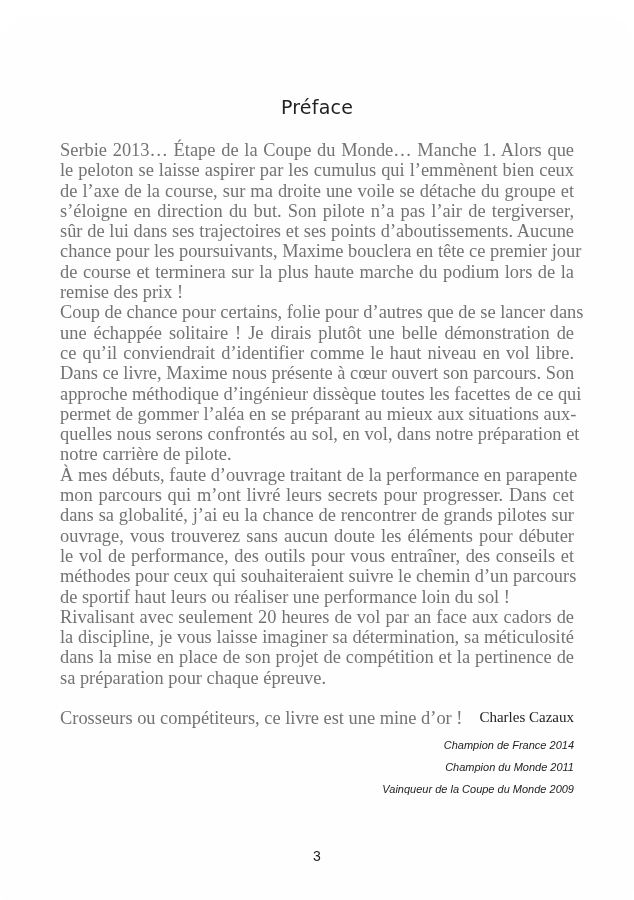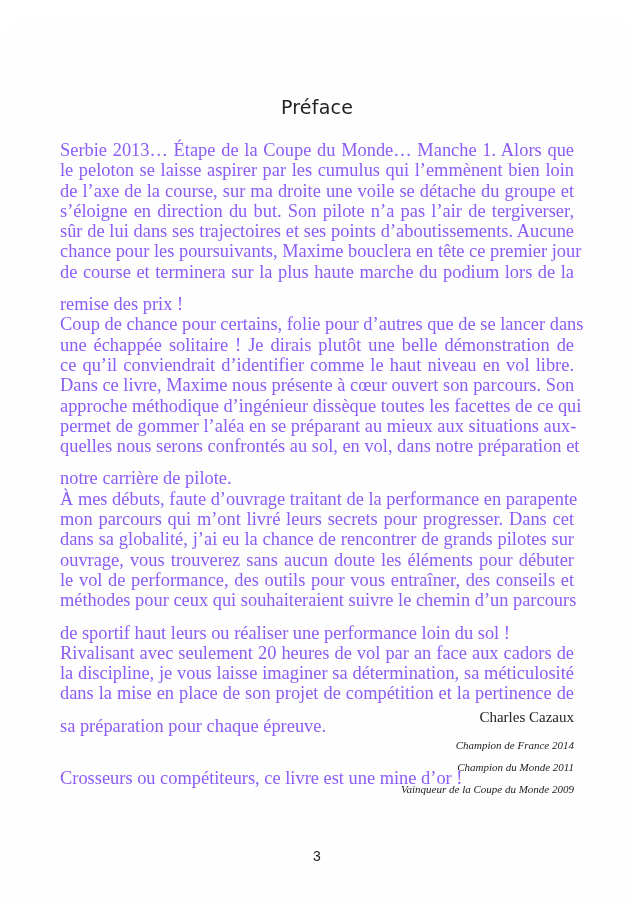--- a/index.html
+++ b/index.html
@@ -8,59 +8,59 @@
   .title {
     position: absolute; left: 0; width: 634px; top: 80px;
     text-align: center;
     font-family: "DejaVu Sans", sans-serif;
     font-size: 19px; color: #222;
     letter-spacing: 0.2px;
   }
   .body-text {
     position: absolute; left: 60px; top: 124px; width: 514px;
     font-family: "Liberation Serif", serif;
-    font-size: 18.4px; line-height: 20.3px; color: #8b5cf6;
+    font-size: 18.4px; line-height: 20.3px; color: #737373;
   }
   .line {
     display: block; white-space: nowrap;
     text-align: justify; text-align-last: justify;
     height: 20.3px;
   }
-  .line.last { text-align-last: left; margin-top: 12px; }
+  .line.last { text-align-last: left; }
   .gap { height: 20.3px; }
   .signature {
     position: absolute; right: 60px; top: 693px;
     text-align: right;
     font-family: Liberation Serif, serif;
     font-size: 15px; color: #222;
   }
   .credits {
     position: absolute; right: 60px; top: 718px;
     text-align: right;
-    font-family: Liberation Serif, serif;
+    font-family: Liberation Sans, sans-serif;
     font-style: italic; font-size: 11px; color: #222;
     line-height: 22px;
   }
   .page-number {
     position: absolute; left: 0; width: 634px; top: 832px;
     text-align: center;
     font-family: "Liberation Sans", sans-serif;
     font-size: 14px; color: #222;
   }
 </style>
 </head>
 <body>
 
 <div class="page">
   <div class="title">Préface</div>
 
   <div class="body-text">
     <div>
       <span class="line">Serbie 2013… Étape de la Coupe du Monde… Manche 1. Alors que</span>
-      <span class="line">le peloton se laisse aspirer par les cumulus qui l’emmènent bien loin</span>
+      <span class="line">le peloton se laisse aspirer par les cumulus qui l’emmènent bien ceux</span>
       <span class="line">de l’axe de la course, sur ma droite une voile se détache du groupe et</span>
       <span class="line">s’éloigne en direction du but. Son pilote n’a pas l’air de tergiverser,</span>
       <span class="line">sûr de lui dans ses trajectoires et ses points d’aboutissements. Aucune</span>
       <span class="line">chance pour les poursuivants, Maxime bouclera en tête ce premier jour</span>
       <span class="line">de course et terminera sur la plus haute marche du podium lors de la</span>
       <span class="line last">remise des prix !</span>
     </div>
     <div>
       <span class="line">Coup de chance pour certains, folie pour d’autres que de se lancer dans</span>
       <span class="line">une échappée solitaire ! Je dirais plutôt une belle démonstration de</span>

